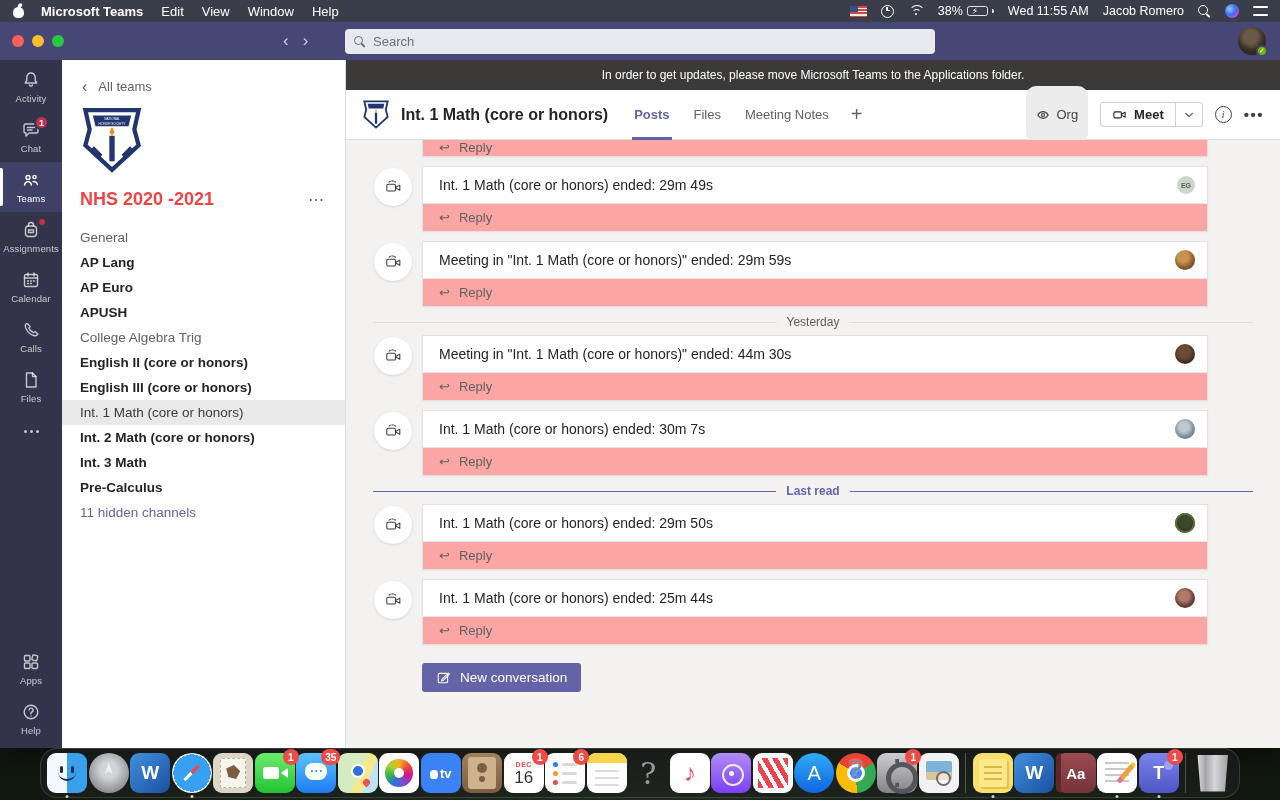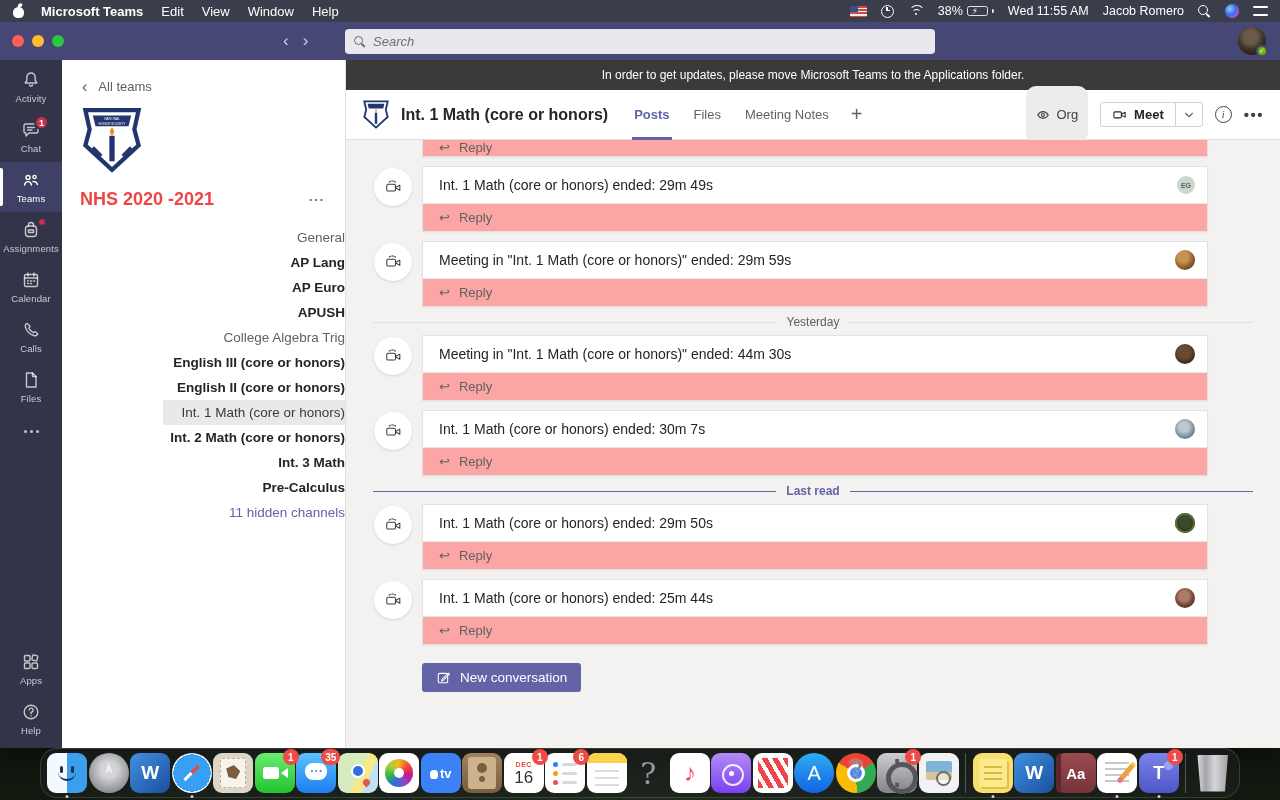--- a/index.html
+++ b/index.html
@@ -43,21 +43,21 @@
   .titlebar{height:38px;background:#464775;display:flex;align-items:center;position:relative;flex:none;}
   .traffic{display:flex;gap:8px;position:absolute;left:12px;top:13px;}
   .tl{width:12px;height:12px;border-radius:50%;}
   .tl.r{background:#ff5f57;} .tl.y{background:#febc2e;} .tl.g{background:#28c840;}
   .navchev{position:absolute;left:283px;top:0;height:38px;display:flex;align-items:center;gap:14px;color:rgba(255,255,255,.75);font-size:17px;}
   .navchev span{cursor:default;}
   .tb-search{position:absolute;left:345px;top:7px;width:590px;height:25px;background:#e8e8ef;border-radius:4px;display:flex;align-items:center;padding:0 9px;gap:7px;}
   .tb-search .mag2{width:12px;height:12px;position:relative;flex:none;}
   .tb-search .mag2::before{content:"";position:absolute;left:0;top:0;width:7px;height:7px;border:1.5px solid #6a6a6f;border-radius:50%;}
   .tb-search .mag2::after{content:"";position:absolute;left:7.8px;top:7.8px;width:1.6px;height:4.5px;background:#6a6a6f;border-radius:1px;transform:rotate(-45deg);}
-  .tb-search input{border:none;background:transparent;outline:none;font-size:13px;color:#252423;width:100%;font-family:inherit;font-style:italic;}
+  .tb-search input{border:none;background:transparent;outline:none;font-size:13px;color:#252423;width:100%;font-family:inherit;}
   .tb-search input::placeholder{color:#6e6e73;}
   .tb-avatar{position:absolute;right:14px;top:5px;width:28px;height:28px;border-radius:50%;background:radial-gradient(circle at 45% 35%,#6b5a48 0 28%,#3a3026 55%,#17130f);position:absolute;}
   .tb-avatar .status{position:absolute;right:-2px;bottom:-2px;width:12px;height:12px;border-radius:50%;background:#6bb700;border:2px solid #464775;color:#fff;font-size:7px;line-height:8px;text-align:center;}
 
   .app-body{flex:1;display:flex;min-height:0;}
 
   
   .rail{width:62px;background:#33344a;display:flex;flex-direction:column;padding-top:2px;flex:none;}
   .rail-item{height:50px;display:flex;flex-direction:column;align-items:center;justify-content:center;gap:3px;color:rgba(255,255,255,.72);position:relative;cursor:default;}
   .rail-item svg{width:20px;height:20px;stroke:currentColor;fill:none;stroke-width:1.4;stroke-linecap:round;stroke-linejoin:round;}
@@ -72,21 +72,21 @@
   .rail-bottom{padding-bottom:8px;}
 
   
   .sidebar{width:284px;background:#fff;border-right:1px solid #e1dfdd;display:flex;flex-direction:column;flex:none;}
   .all-teams{padding:19px 0 0 20px;display:flex;align-items:center;gap:11px;color:#616161;font-size:13px;}
   .all-teams .chev{font-size:16px;line-height:13px;color:#616161;}
   .nhs-big{margin:13px 0 0 18px;width:64px;height:66px;}
   .team-row{margin:16px 20px 0 18px;display:flex;align-items:center;justify-content:space-between;}
   .team-name{font-size:18px;font-weight:bold;color:#ef4444;}
   .team-more{color:#616161;font-size:16px;letter-spacing:1px;}
-  .channels{margin-top:15px;display:flex;flex-direction:column;align-items:flex-end;}
+  .channels{margin-top:15px;display:flex;flex-direction:column;}
   .channel{height:25px;line-height:25px;padding-left:18px;font-size:13.5px;color:#616161;white-space:nowrap;cursor:default;}
   .channel.unread{font-weight:bold;color:#252423;}
   .channel.selected{background:#e9e9e9;color:#3b3b3b;}
   .channel.link{color:#6264a7;}
 
   
   .main{flex:1;display:flex;flex-direction:column;background:#f3f2f1;min-width:0;}
   .banner{height:30px;background:#3b3a39;color:#fff;font-size:12px;display:flex;align-items:center;justify-content:center;flex:none;}
   .chan-header{height:50px;background:#fff;border-bottom:1px solid #e1dfdd;display:flex;align-items:center;padding:0 16px;flex:none;}
   .chan-logo{width:28px;height:29px;margin-right:11px;flex:none;}
@@ -366,22 +366,22 @@
       <div class="team-row">
         <span class="team-name">NHS 2020 -2021</span>
         <span class="team-more">⋯</span>
       </div>
       <div class="channels">
         <div class="channel">General</div>
         <div class="channel unread">AP Lang</div>
         <div class="channel unread">AP Euro</div>
         <div class="channel unread">APUSH</div>
         <div class="channel">College Algebra Trig</div>
+        <div class="channel unread">English II (core or honors)</div>
         <div class="channel unread">English III (core or honors)</div>
-        <div class="channel unread">English II (core or honors)</div>
         <div class="channel selected">Int. 1 Math (core or honors)</div>
         <div class="channel unread">Int. 2 Math (core or honors)</div>
         <div class="channel unread">Int. 3 Math</div>
         <div class="channel unread">Pre-Calculus</div>
         <div class="channel link">11 hidden channels</div>
       </div>
     </div>
 
     <div class="main">
       <div class="banner">In order to get updates, please move Microsoft Teams to the Applications folder.</div>

